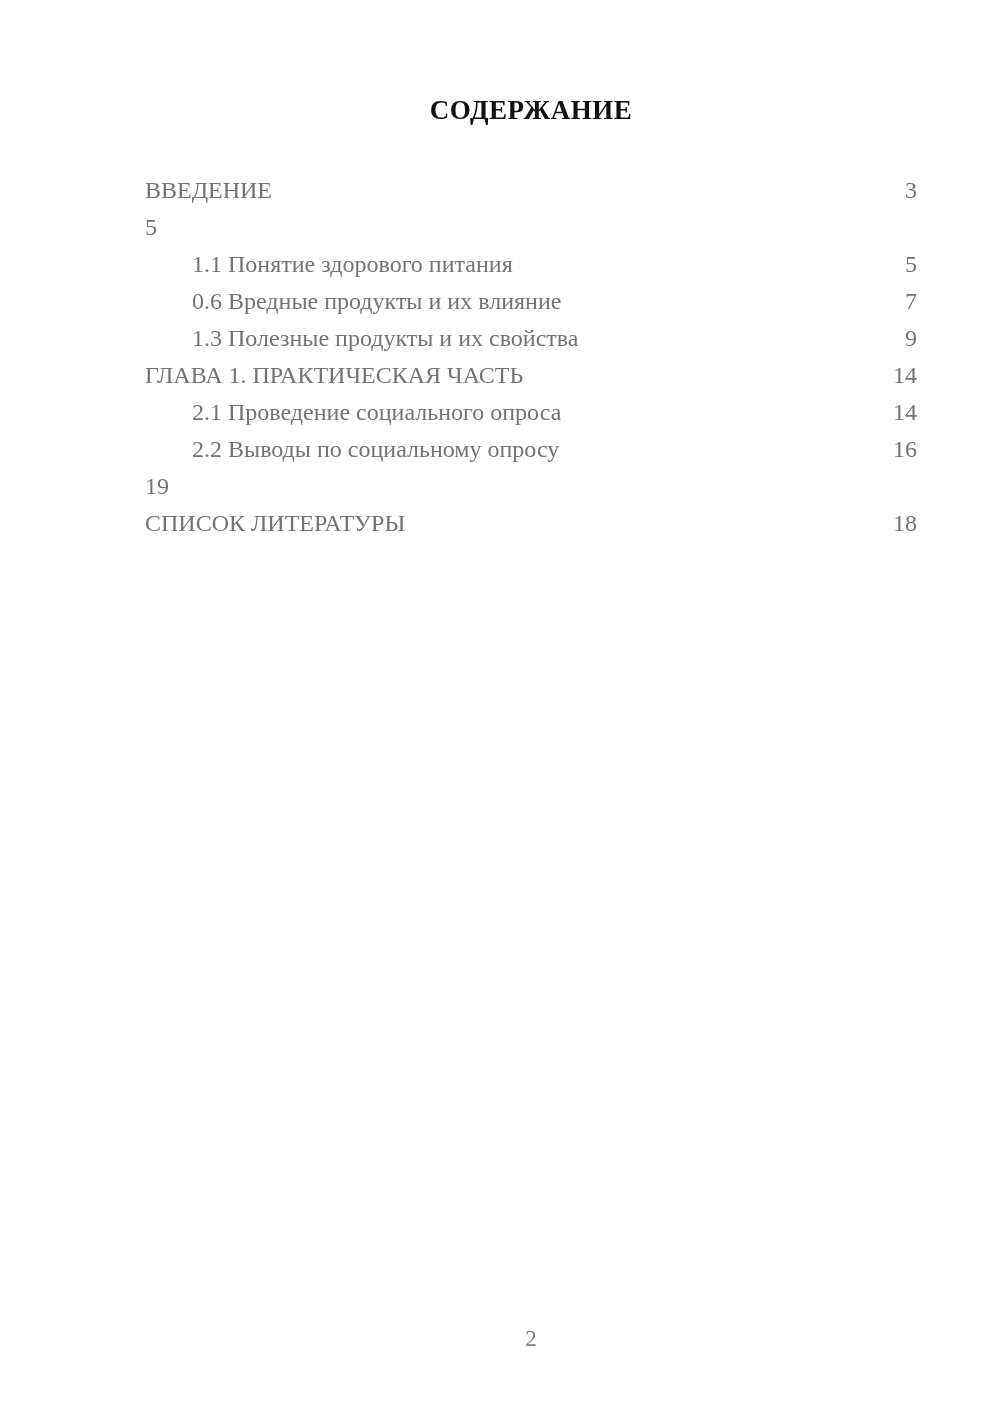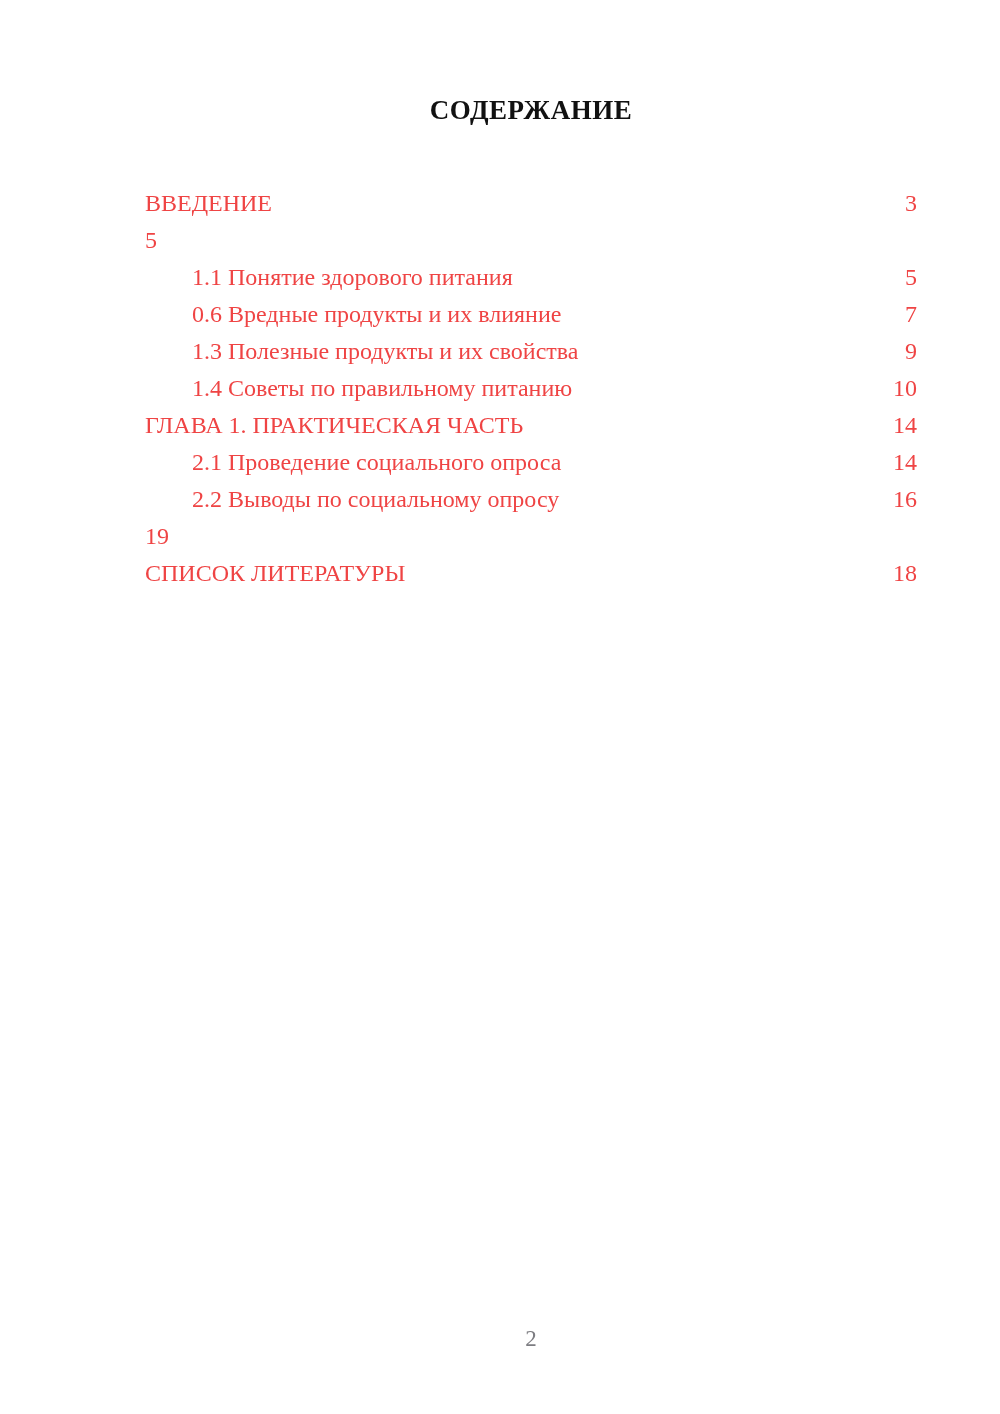--- a/index.html
+++ b/index.html
@@ -16,34 +16,34 @@
     font-family: "Liberation Serif", "DejaVu Serif", serif;
     box-sizing: border-box;
     padding: 95px 83px 0 145px;
     overflow: hidden;
   }
   .doc-title {
     font-size: 27px;
     font-weight: bold;
     text-align: center;
     letter-spacing: 0.5px;
-    margin: 0 0 59px 0;
+    margin: 0 0 46px 0;
     color: #111111;
   }
   .toc {
     width: 100%;
   }
   .toc-row {
     display: flex;
     justify-content: space-between;
     align-items: baseline;
     height: 37px;
     font-size: 24px;
     line-height: 37px;
-    color: #ef4444;
+    color: #737373;
   }
   .toc-row .label {
     white-space: nowrap;
   }
   .toc-row .page-num {
     white-space: nowrap;
     text-align: right;
   }
   .toc-row.level-1 .label {
     padding-left: 47px;
@@ -84,24 +84,20 @@
     <div class="toc-row level-1">
       <span class="label">0.6 Вредные продукты и их влияние</span>
       <span class="page-num">7</span>
     </div>
 
     <div class="toc-row level-1">
       <span class="label">1.3 Полезные продукты и их свойства</span>
       <span class="page-num">9</span>
     </div>
 
-    <div class="toc-row level-1">
-      <span class="label">1.4 Советы по правильному питанию</span>
-      <span class="page-num">10</span>
-    </div>
 
     <div class="toc-row level-0">
       <span class="label">ГЛАВА 1. ПРАКТИЧЕСКАЯ ЧАСТЬ</span>
       <span class="page-num">14</span>
     </div>
 
     <div class="toc-row level-1">
       <span class="label">2.1 Проведение социального опроса</span>
       <span class="page-num">14</span>
     </div>

